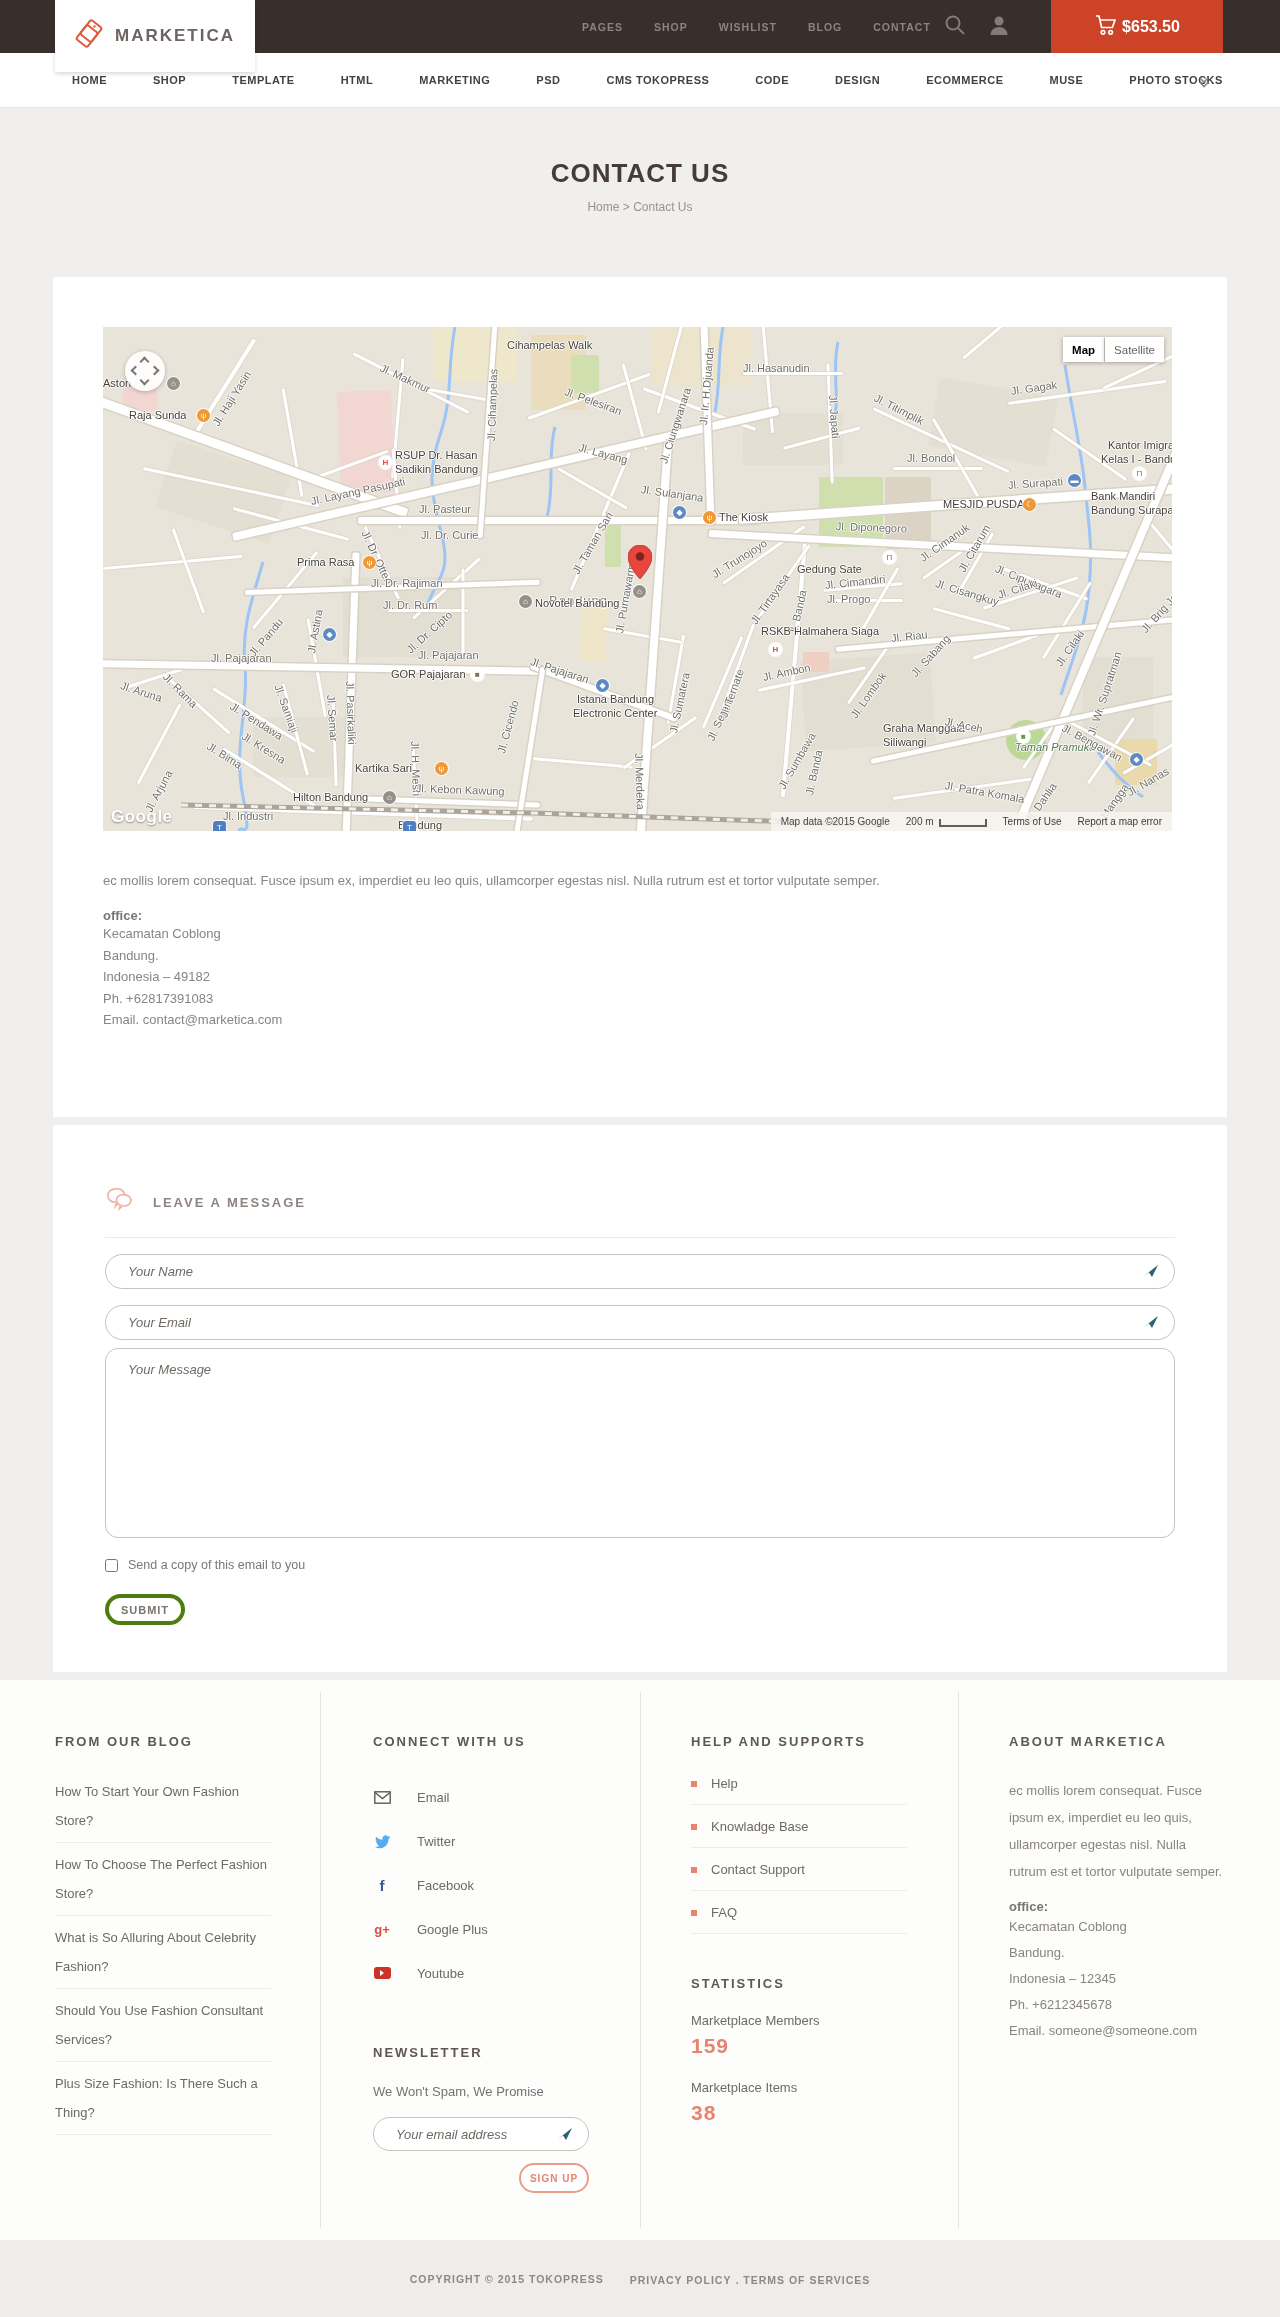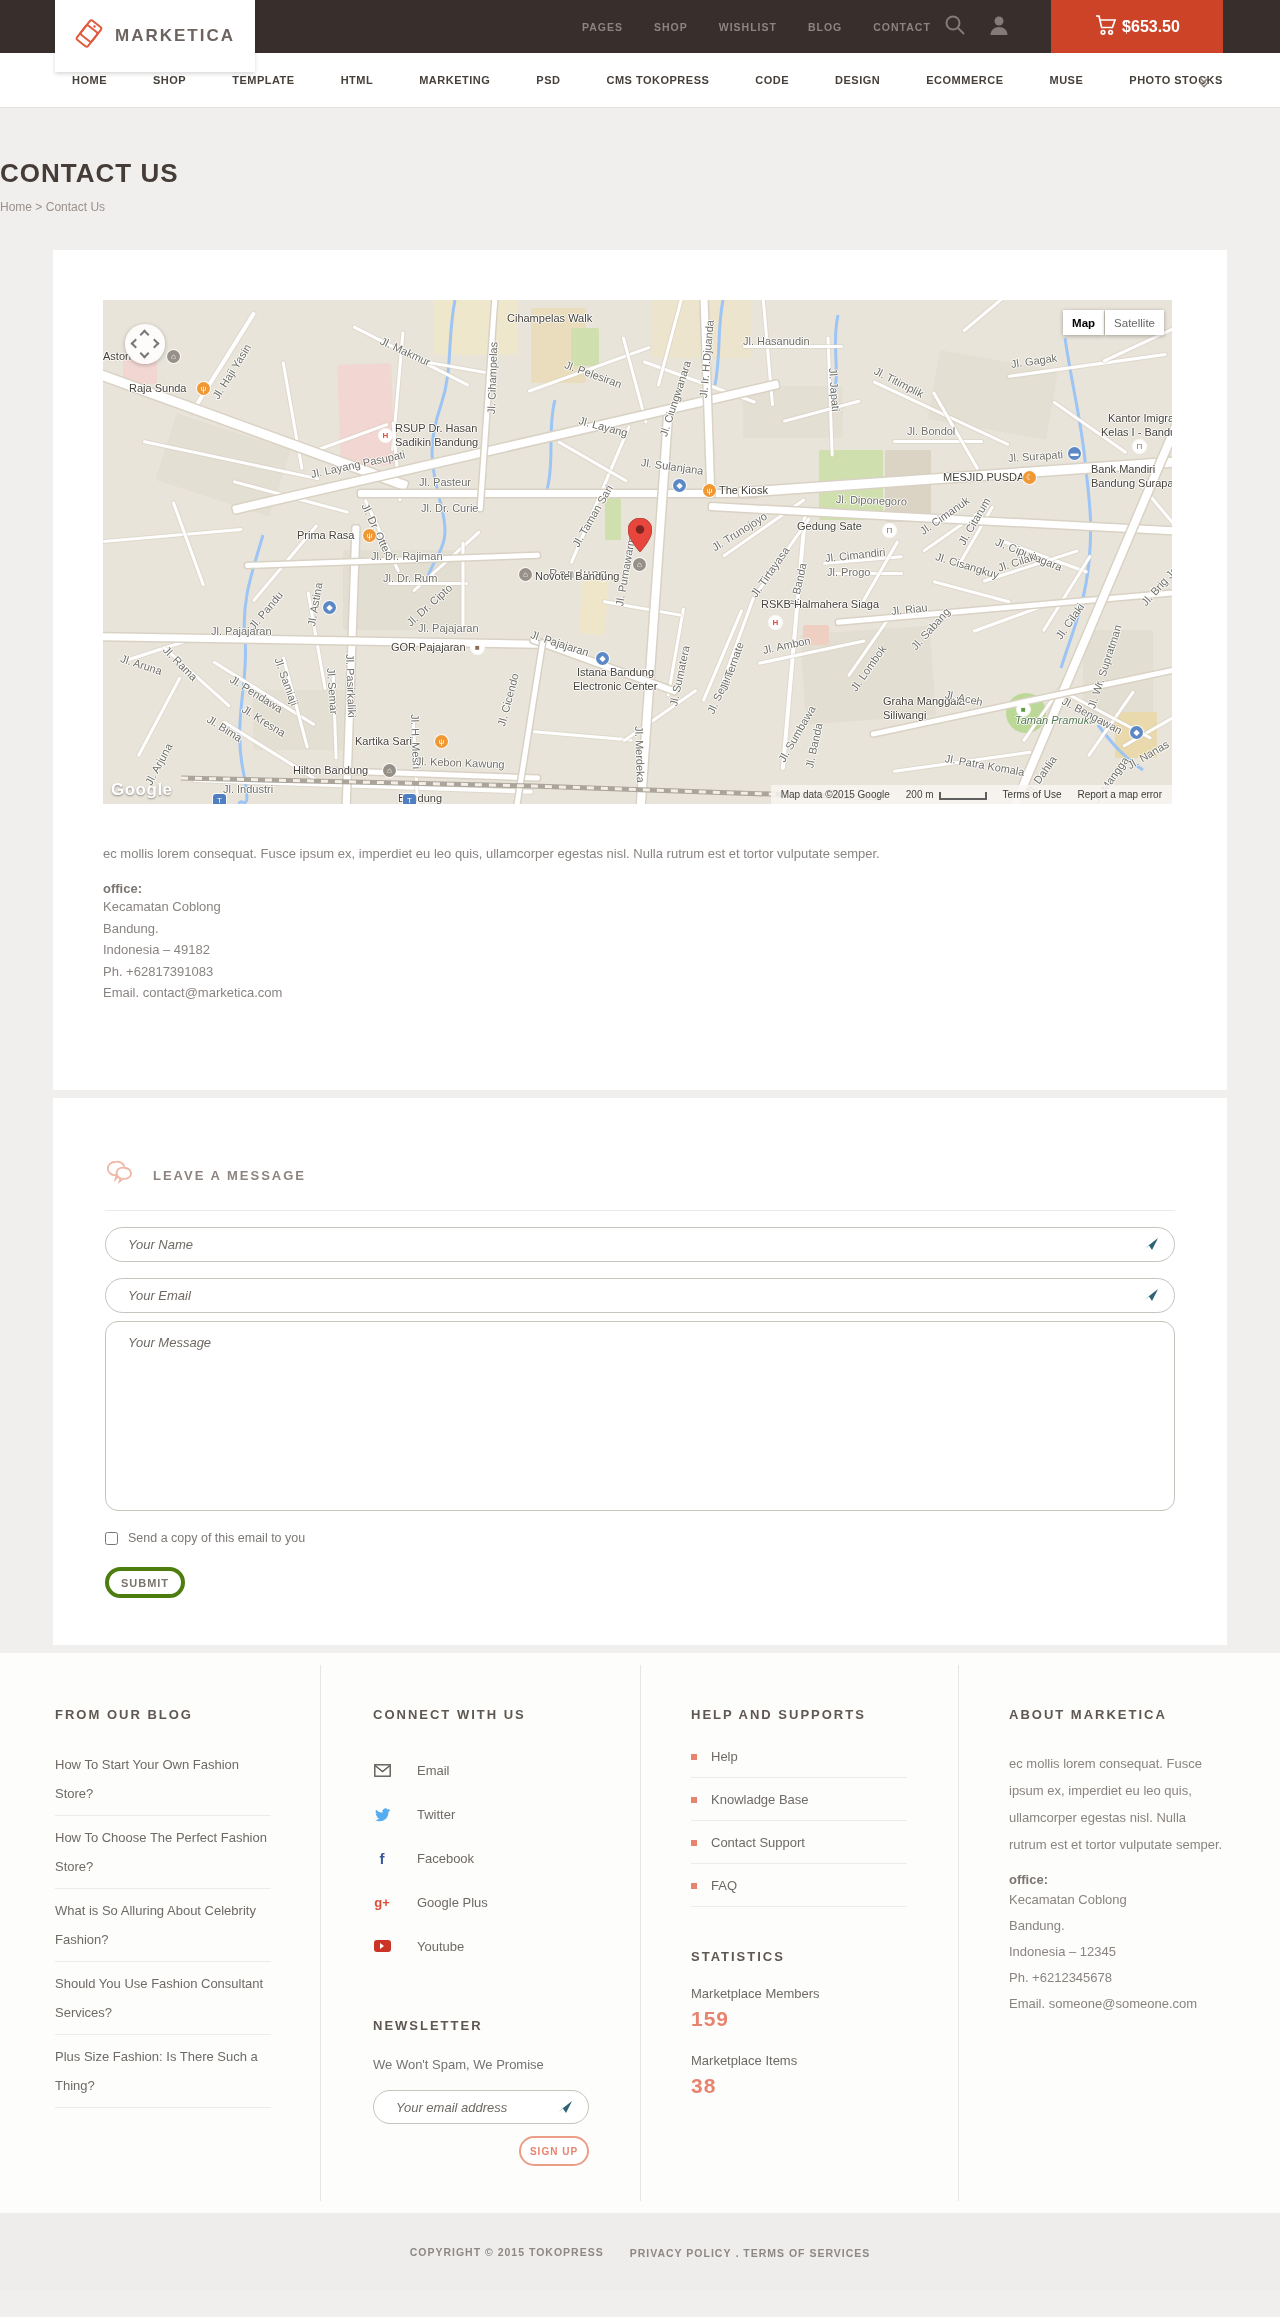--- a/index.html
+++ b/index.html
@@ -19,21 +19,21 @@
               display:flex; align-items:center; justify-content:center; gap:4px; cursor:pointer; }
   .cart-total { color:#fff; font-size:16px; font-weight:bold; }
 
   
   .mainnav { height:55px; background:#fff; border-bottom:1px solid #e6e3df; display:flex; align-items:center;
              gap:46px; padding-left:72px; position:relative; z-index:10; }
   .mainnav-item { font-size:11px; font-weight:bold; letter-spacing:.5px; color:#46403b; cursor:pointer; white-space:nowrap; }
   .mainnav-more { position:absolute; right:70px; top:21px; cursor:pointer; }
 
   
-  .hero { height:142px; background:#f1efee; text-align:left; }
+  .hero { height:169px; background:#f1efee; text-align:center; }
   .hero-title { padding-top:50px; font-size:26px; letter-spacing:1px; color:#453c38; font-weight:bold; }
   .breadcrumb { margin-top:11px; font-size:12px; color:#9a918c; }
   .breadcrumb .bc-home { cursor:pointer; }
 
   
   .card { width:1174px; margin:0 auto; background:#fff; }
   .card-map { height:840px; padding:50px; }
   .card-form { height:547px; margin-top:8px; padding:62px 52px 0 52px; }
 
   
@@ -390,21 +390,21 @@
         <span class="mlabel s" style="left: 908px; top: 58px; transform: rotate(-8deg);">Jl. Gagak</span>
         <span class="mlabel s" style="left: 804px; top: 125px; transform: rotate(0deg);">Jl. Bondol</span>
         <span class="mlabel s" style="left: 905px; top: 152px; transform: rotate(-4deg);">Jl. Surapati</span>
         <span class="mlabel p" style="left: 1005px; top: 112px; transform: rotate(0deg);">Kantor Imigrasi</span>
         <span class="mlabel p" style="left: 998px; top: 126px; transform: rotate(0deg);">Kelas I - Bandung</span>
         <span class="mlabel p" style="left: 988px; top: 163px; transform: rotate(0deg);">Bank Mandiri</span>
         <span class="mlabel p" style="left: 988px; top: 177px; transform: rotate(0deg);">Bandung Surapati</span>
         <span class="mlabel p" style="left: 840px; top: 171px; transform: rotate(0deg);">MESJID PUSDAI</span>
         <span class="mlabel p" style="left: 616px; top: 184px; transform: rotate(0deg);">The Kiosk</span>
         <span class="mlabel s" style="left: 733px; top: 193px; transform: rotate(2deg);">Jl. Diponegoro</span>
-        <span class="mlabel p" style="left: 694px; top: 220px; transform: rotate(0deg);">Gedung Sate</span>
+        <span class="mlabel p" style="left: 694px; top: 236px; transform: rotate(0deg);">Gedung Sate</span>
         <span class="mlabel s" style="left: 818px; top: 226px; transform: rotate(-35deg);">Jl. Cimanuk</span>
         <span class="mlabel s" style="left: 858px; top: 238px; transform: rotate(-60deg);">Jl. Citarum</span>
         <span class="mlabel s" style="left: 893px; top: 235px; transform: rotate(22deg);">Jl. Cipunagara</span>
         <span class="mlabel s" style="left: 833px; top: 250px; transform: rotate(17deg);">Jl. Cisangkuy</span>
         <span class="mlabel s" style="left: 722px; top: 252px; transform: rotate(-6deg);">Jl. Cimandiri</span>
         <span class="mlabel s" style="left: 724px; top: 266px; transform: rotate(0deg);">Jl. Progo</span>
         <span class="mlabel s" style="left: 690px; top: 302px; transform: rotate(-78deg);">Jl. Banda</span>
         <span class="mlabel s" style="left: 610px; top: 242px; transform: rotate(-32deg);">Jl. Trunojoyo</span>
         <span class="mlabel s" style="left: 650px; top: 290px; transform: rotate(-55deg);">Jl. Tirtayasa</span>
         <span class="mlabel s" style="left: 516px; top: 300px; transform: rotate(-80deg);">Jl. Purnawarman</span>

